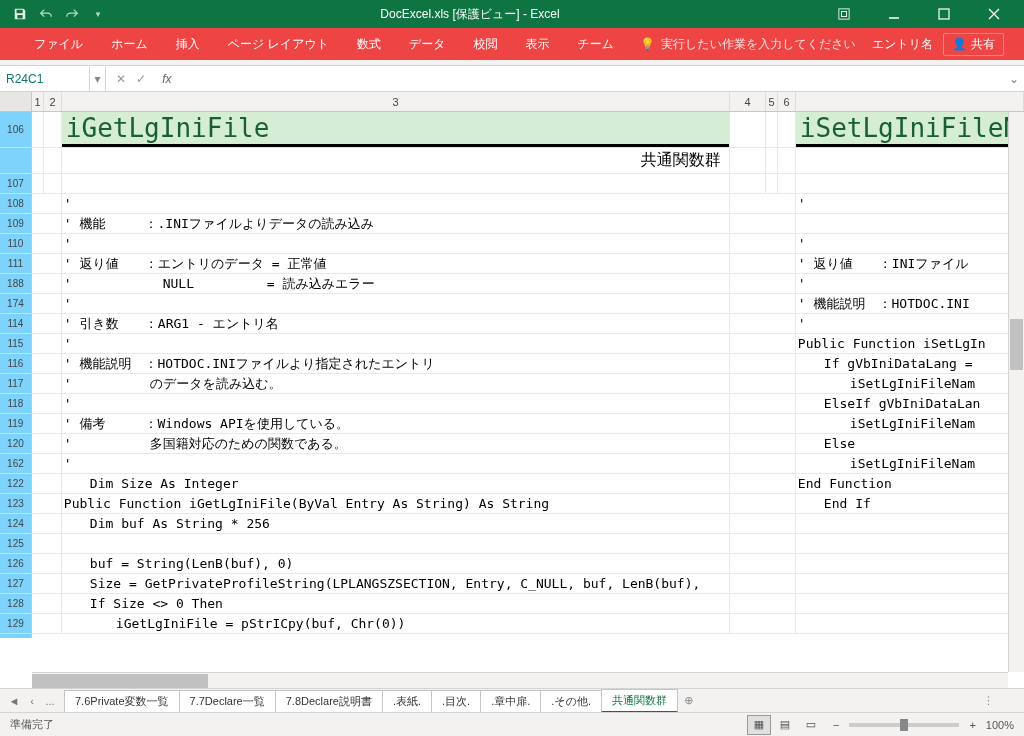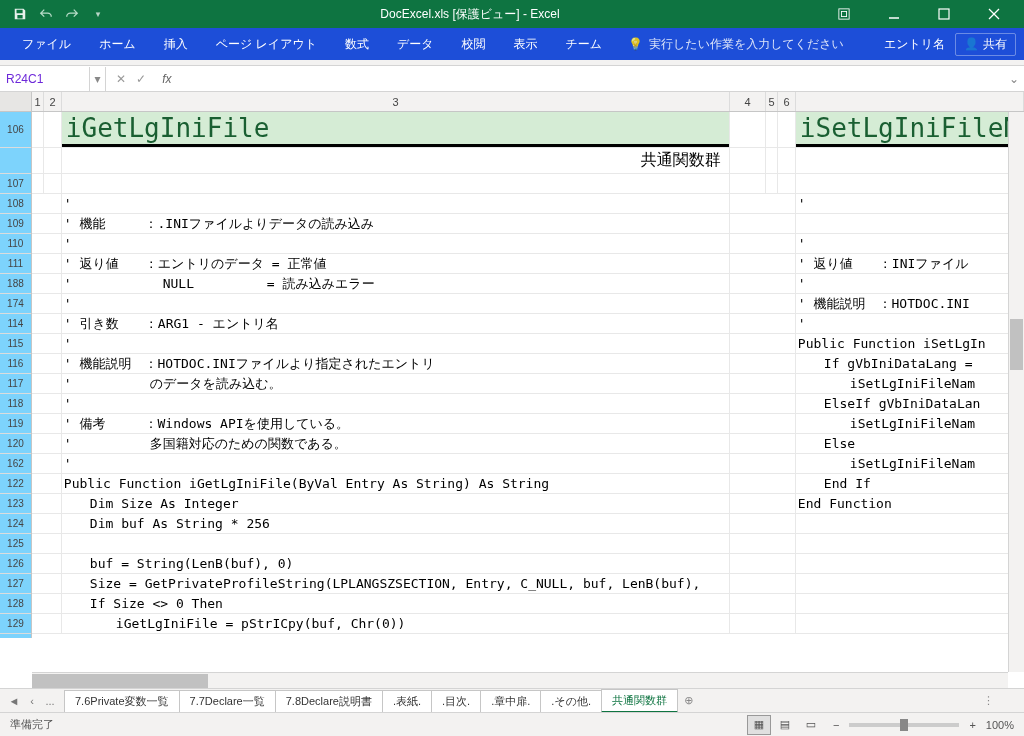--- a/index.html
+++ b/index.html
@@ -7,30 +7,30 @@
 
 .titlebar { background: #0e7441; height: 28px; display: flex; align-items: center; color: #fff; font-size: 12px; }
 .qat { display: flex; gap: 2px; padding: 0 8px; align-items: center; }
 .qat-btn { width: 24px; height: 22px; display: flex; align-items: center; justify-content: center; opacity: 0.9; }
 .qat-btn svg { width: 14px; height: 14px; }
 .title-center { flex: 1; text-align: center; font-size: 12px; }
 .winbtns { display: flex; gap: 6px; padding-right: 8px; }
 .winbtn { width: 44px; height: 28px; display: flex; align-items: center; justify-content: center; }
 .winbtn svg { width: 12px; height: 12px; stroke: #fff; }
 
-.ribbon-tabs { background: #1d4ed8; height: 32px; display: flex; align-items: center; color: #fff; font-size: 12px; padding: 0 8px; }
+.ribbon-tabs { background: #ef4444; height: 32px; display: flex; align-items: center; color: #fff; font-size: 12px; padding: 0 20px; }
 .rtab { padding: 0 14px; height: 32px; display: flex; align-items: center; cursor: pointer; }
 .tell-me { margin-left: 12px; opacity: 0.85; display: flex; align-items: center; gap: 6px; }
 .rright { margin-left: auto; display: flex; gap: 10px; align-items: center; }
 .share-btn { border: 1px solid rgba(255,255,255,0.35); padding: 2px 8px; border-radius: 2px; display: flex; align-items: center; gap: 4px; }
 
 .ribbon-body { background: #f3f2f1; height: 6px; border-bottom: 1px solid #d4d4d4; }
 
 .namebox-row { background: #fff; display: flex; align-items: center; height: 26px; border-bottom: 1px solid #d4d4d4; font-size: 12px; }
-.namebox { width: 90px; border-right: 1px solid #d4d4d4; padding: 0 6px; height: 24px; display: flex; align-items: center; color: #6d28d9; }
+.namebox { width: 90px; border-right: 1px solid #d4d4d4; padding: 0 6px; height: 24px; display: flex; align-items: center; color: #0f766e; }
 .namebox-dd { width: 16px; display:flex; align-items:center; justify-content:center; border-right:1px solid #d4d4d4; height:24px; color:#888; }
 .fx-btns { display: flex; align-items: center; gap: 10px; padding: 0 10px; color: #999; }
 .fx-label { font-style: italic; color: #666; padding: 0 6px; }
 .formula-input { flex: 1; height: 24px; border: none; outline: none; font-size: 12px; padding: 0 6px; }
 .fdd { width:20px; display:flex; align-items:center; justify-content:center; color:#888; }
 
 .colhdr-row { display:flex; height:20px; background:#f3f2f1; border-bottom:1px solid #c6c6c6; font-size:11px; color:#444; }
 .corner { width:32px; border-right:1px solid #c6c6c6; background:#e7e6e4; }
 .ch { border-right:1px solid #dcdcdc; display:flex; align-items:center; justify-content:center; }
 
@@ -302,29 +302,29 @@
         <div class="cl code" style="flex:1">　　Else</div>
       </div>
     <div class="crow">
         <div class="cl" style="width:30px"></div>
         <div class="cl code" style="width:668px">'</div>
         <div class="cl" style="width:66px"></div>
         <div class="cl code" style="flex:1">　　　　iSetLgIniFileNam</div>
       </div>
     <div class="crow">
         <div class="cl" style="width:30px"></div>
+        <div class="cl code" style="width:668px">　　Dim Size As Integer</div>
+        <div class="cl" style="width:66px"></div>
+        <div class="cl code" style="flex:1">End Function</div>
+      </div>
+    <div class="crow">
+        <div class="cl" style="width:30px"></div>
         <div class="cl code" style="width:668px">Public Function iGetLgIniFile(ByVal Entry As String) As String</div>
         <div class="cl" style="width:66px"></div>
         <div class="cl code" style="flex:1">　　End If</div>
-      </div>
-    <div class="crow">
-        <div class="cl" style="width:30px"></div>
-        <div class="cl code" style="width:668px">　　Dim Size As Integer</div>
-        <div class="cl" style="width:66px"></div>
-        <div class="cl code" style="flex:1">End Function</div>
       </div>
     <div class="crow">
         <div class="cl" style="width:30px"></div>
         <div class="cl code" style="width:668px">　　Dim buf As String * 256</div>
         <div class="cl" style="width:66px"></div>
         <div class="cl" style="flex:1"></div>
       </div>
     <div class="crow">
         <div class="cl" style="width:30px"></div>
         <div class="cl code" style="width:668px"></div>

